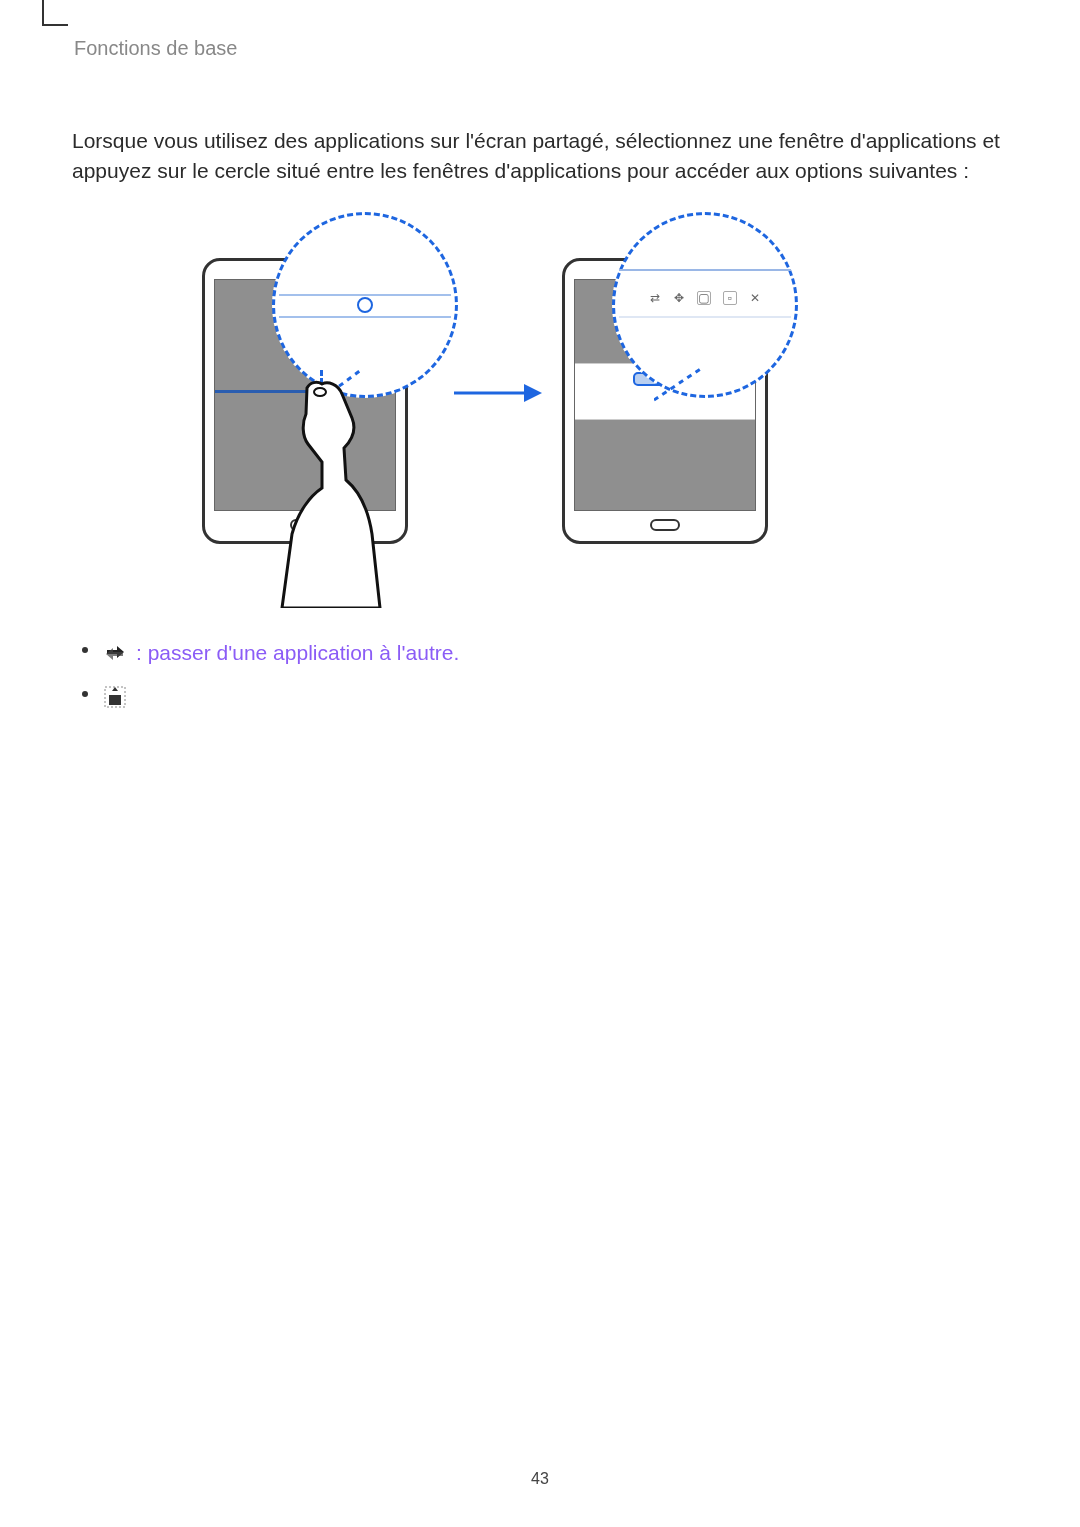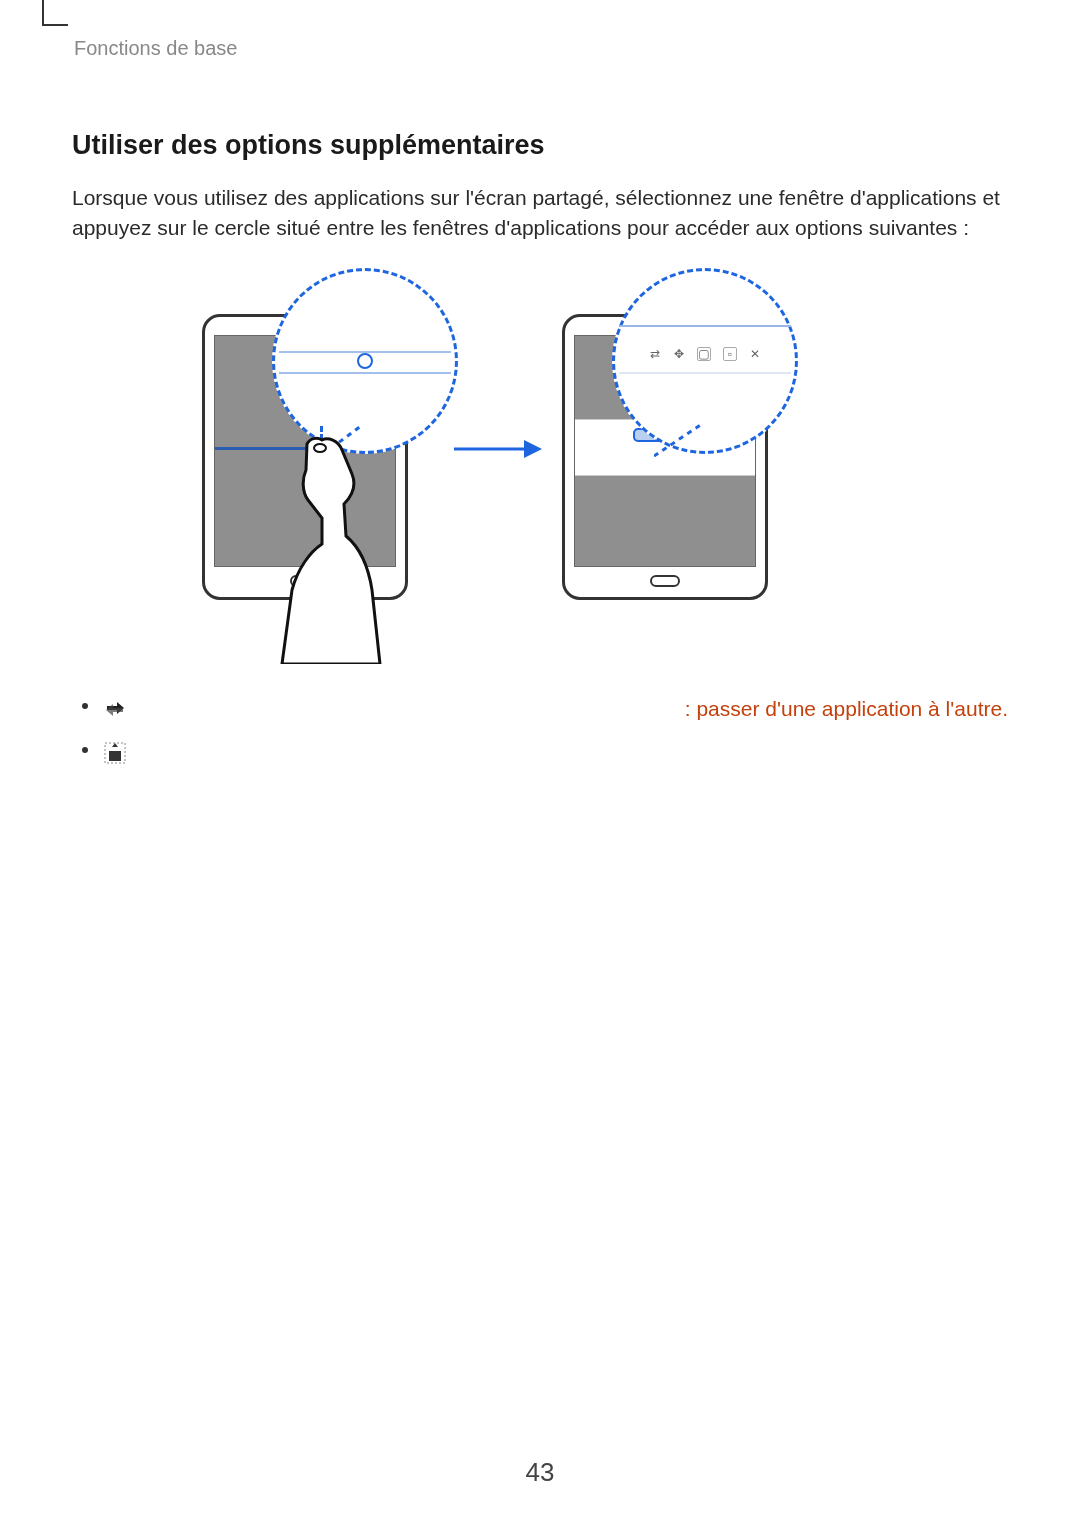--- a/index.html
+++ b/index.html
@@ -153,22 +153,21 @@
 
   ul.icon-list {
     list-style: none;
     padding: 0;
     margin: 12px 0 0 0;
   }
   ul.icon-list > li {
     position: relative;
     padding-left: 64px;
     margin-bottom: 14px;
-    color: #c2410c;
-    text-align: right;
+    color: #8b5cf6;
   }
   ul.icon-list > li .bullet {
     position: absolute;
     left: 10px;
     top: 9px;
     width: 6px;
     height: 6px;
     border-radius: 50%;
     background: #333;
   }
@@ -178,33 +177,32 @@
     top: 4px;
     width: 22px;
     height: 22px;
   }
   .page-number {
     position: absolute;
     left: 0; right: 0;
     bottom: 36px;
     text-align: center;
     color: #444;
-    font-size: 26px;
+    font-size: 16px;
   }
 </style>
 </head>
 <body>
 
 <div class="corner-tick"></div>
 
 <div class="page">
 
   <div class="breadcrumb">Fonctions de base</div>
 
-  <h2 class="section">Utiliser des options supplémentaires</h2>
 
   <p class="body">Lorsque vous utilisez des applications sur l'écran partagé, sélectionnez une fenêtre d'applications et appuyez sur le cercle situé entre les fenêtres d'applications pour accéder aux options suivantes :</p>
 
   <div class="figure">
 
     <div class="tablet split-t1" style="left:130px; top:50px; width:200px; height:280px;">
       <div class="screen">
         <div class="split-top"></div>
       </div>
       <div class="home-pill"></div>

